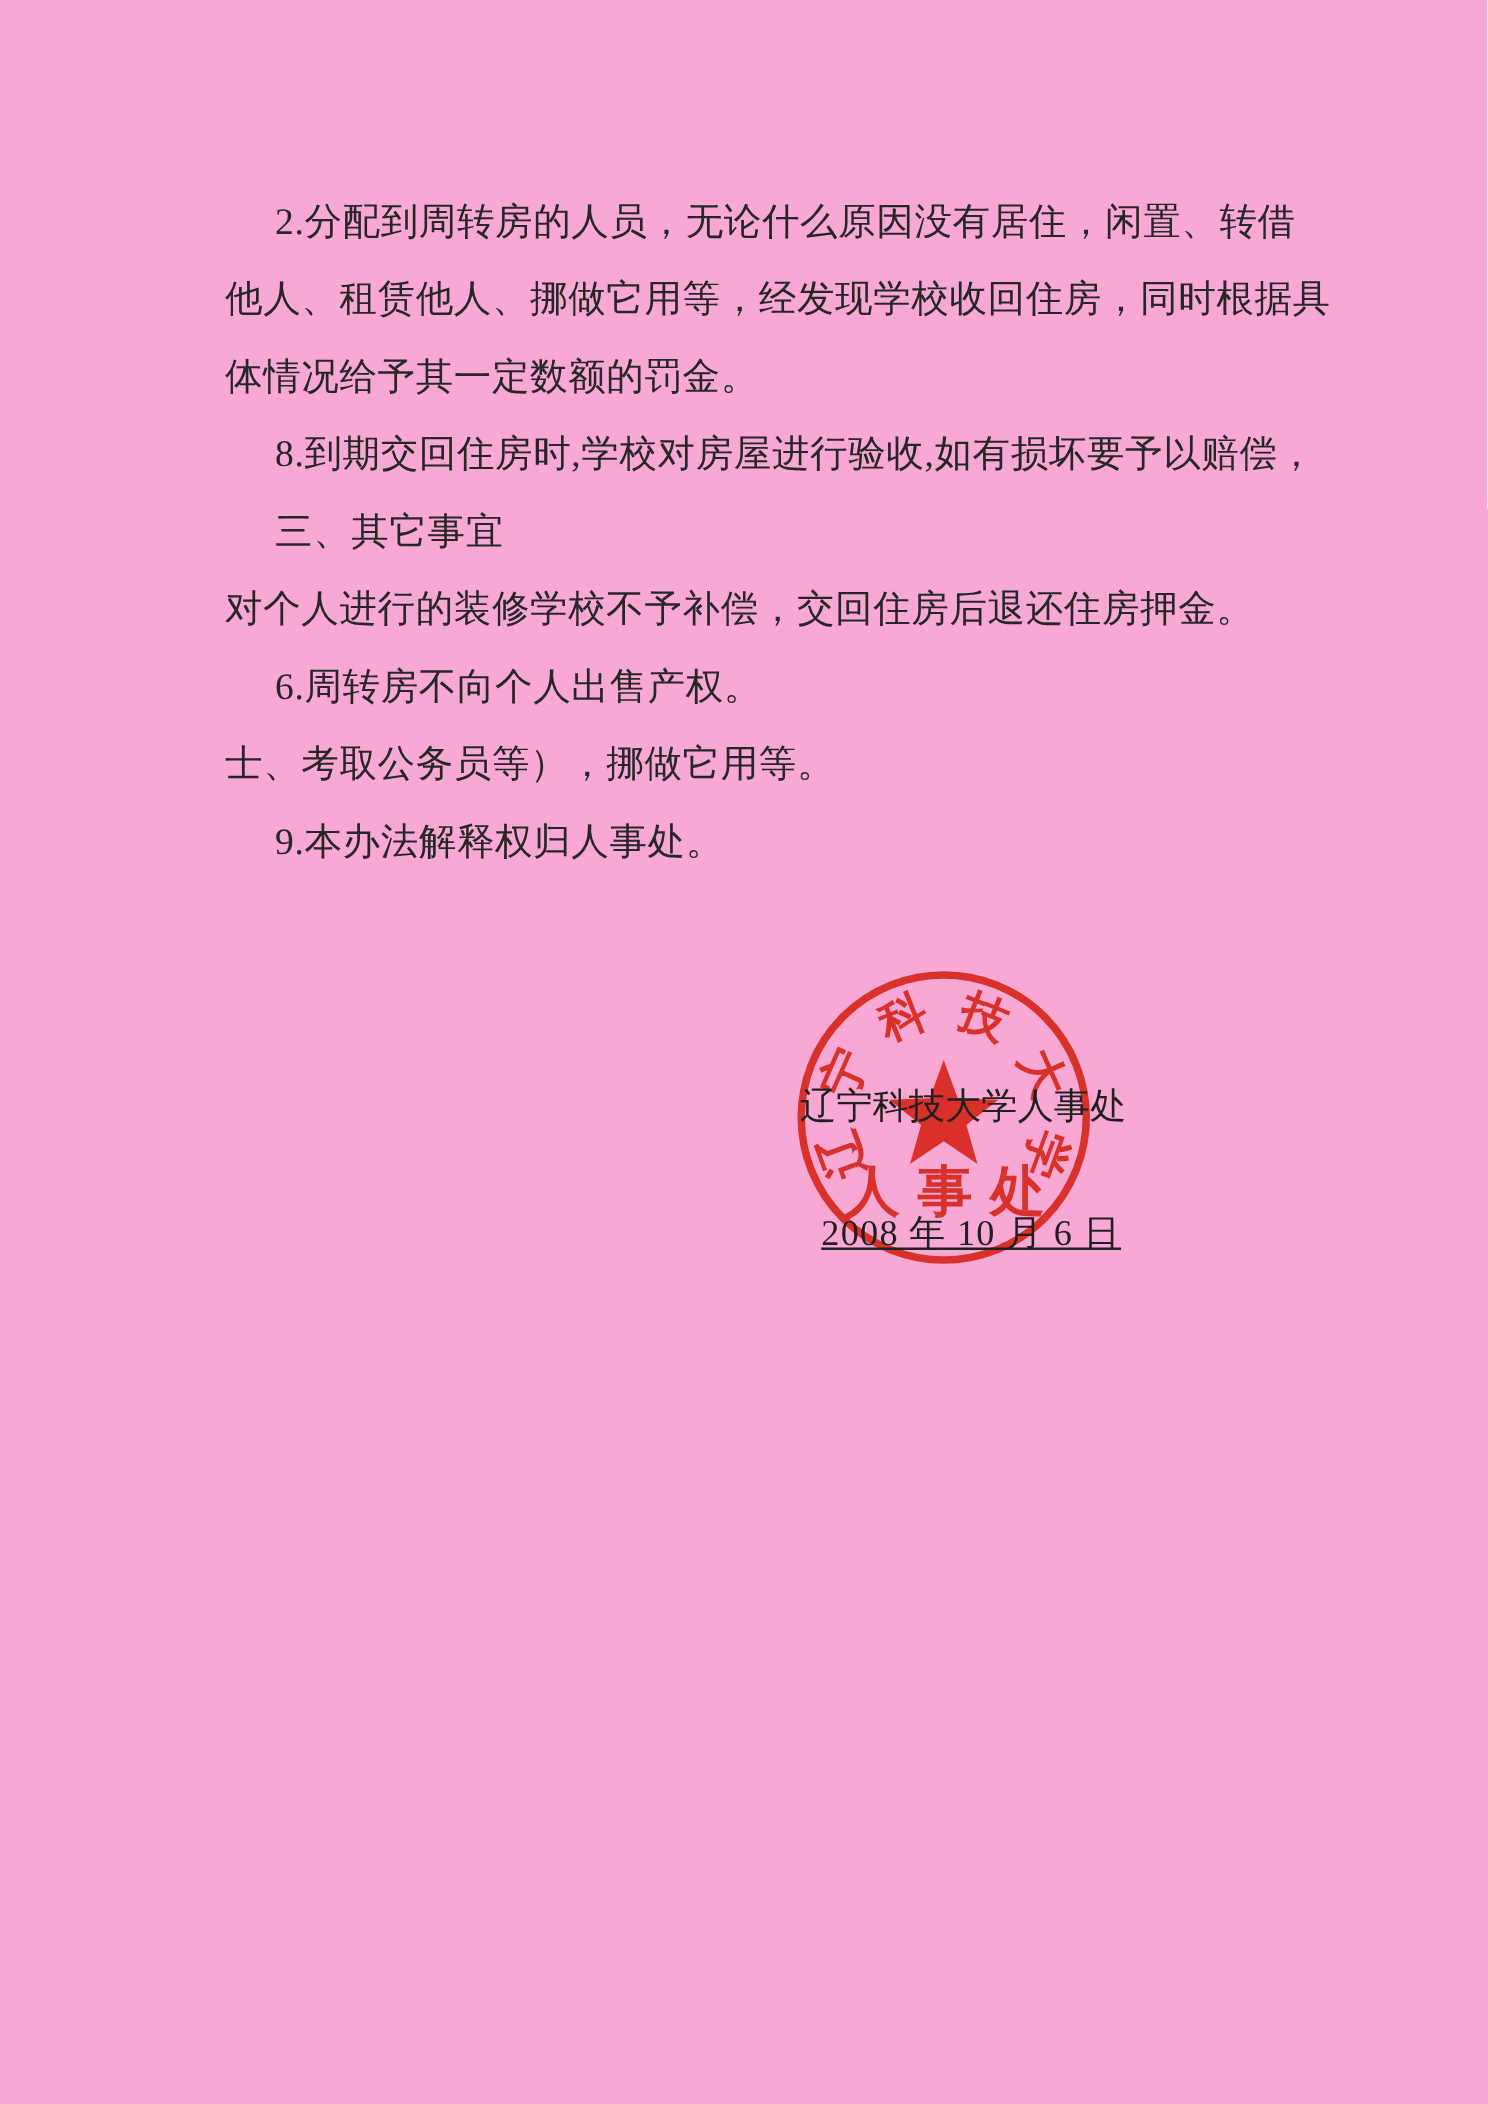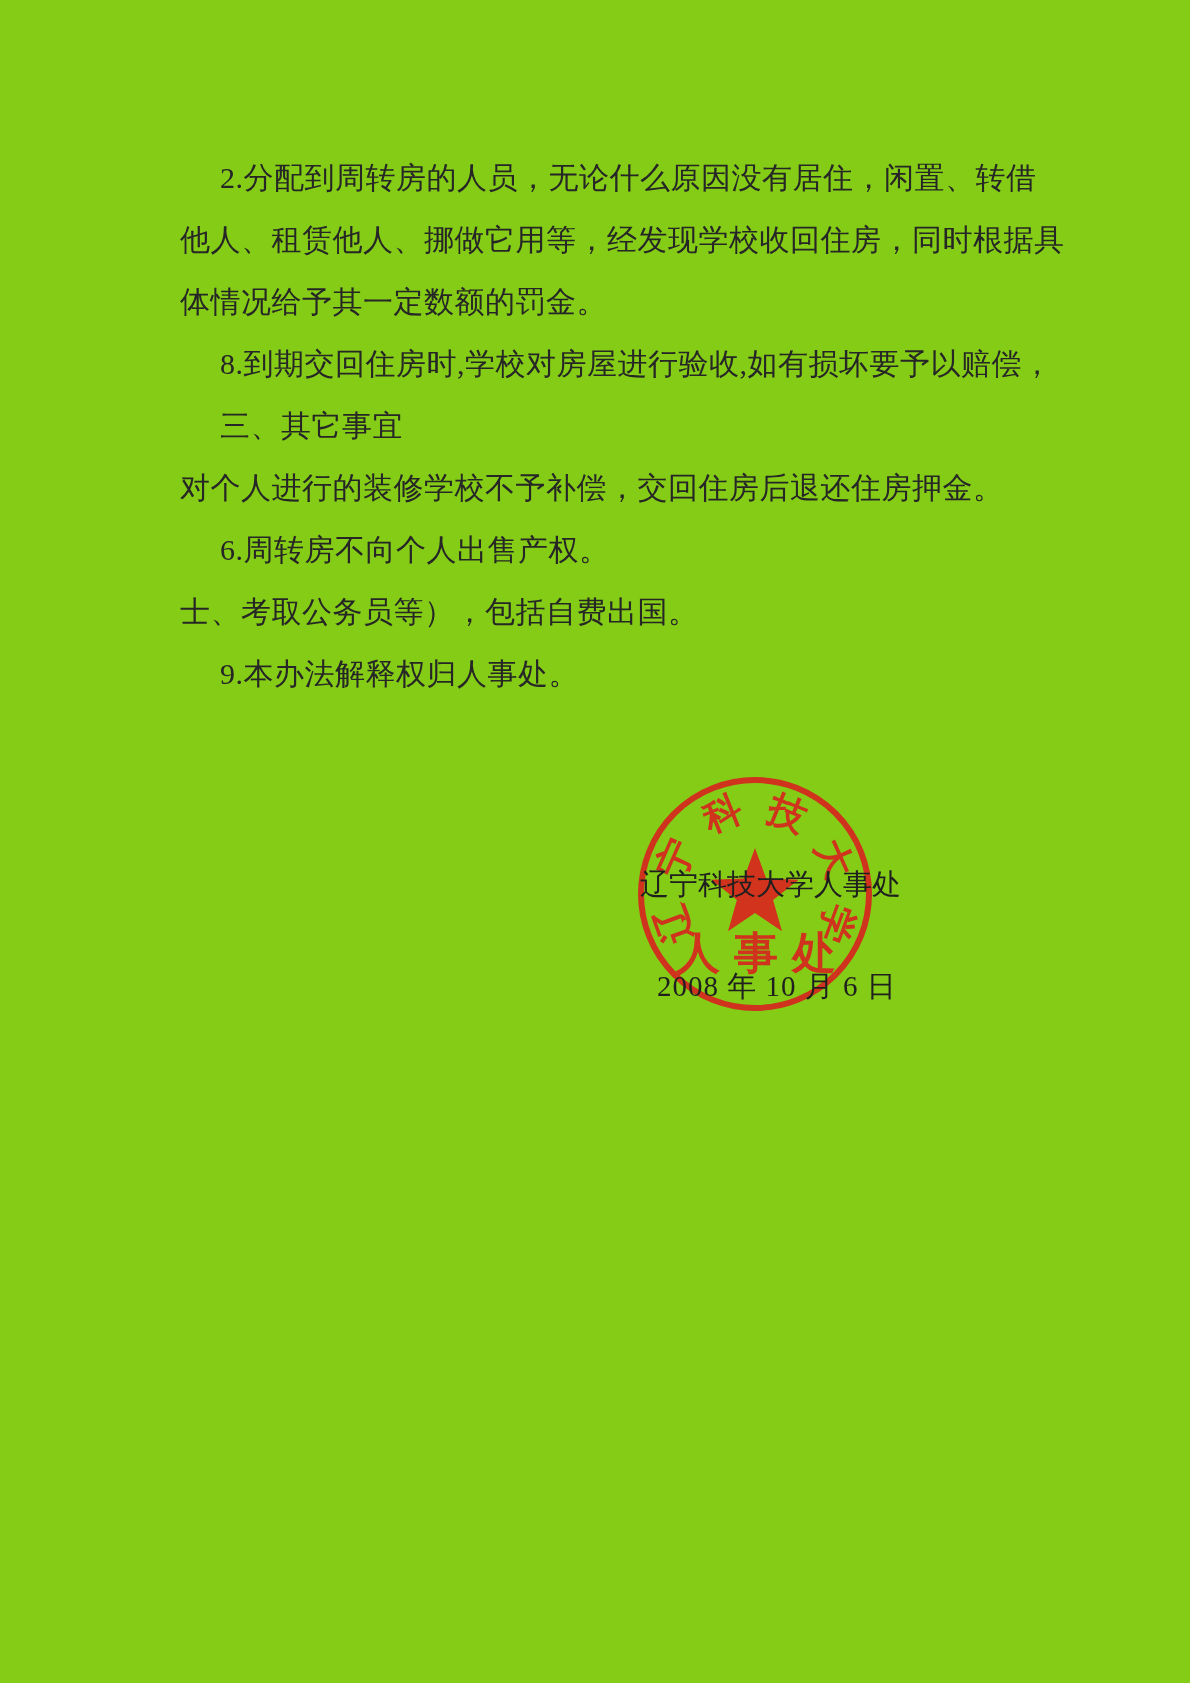--- a/index.html
+++ b/index.html
@@ -1,20 +1,20 @@
 <!DOCTYPE html>
 <html><head>
 <meta charset="utf-8">
 <style>
   html, body { margin: 0; padding: 0; background: #ffffff; }
   .page {
     position: relative;
     width: 1190px;
     height: 1683px;
-    background: #84cc16;
+    background: #f9a8d4;
     overflow: hidden;
     font-family: "Liberation Serif", "DejaVu Serif", serif;
   }
   .body-text {
     position: absolute;
     left: 180px;
     top: 147px;
     z-index: 1;
   }
   .line {
@@ -52,36 +52,37 @@
   }
   .sig-date {
     position: absolute;
     left: 657px;
     top: 967px;
     font-size: 29px;
     letter-spacing: 1px;
     color: #1f1f1f;
     z-index: 3;
     white-space: nowrap;
+    text-decoration: underline;
   }
 </style>
 </head>
 <body>
 
 <div class="page">
 
   <div class="body-text">
     <div class="line indent">2.分配到周转房的人员，无论什么原因没有居住，闲置、转借</div>
     <div class="line">他人、租赁他人、挪做它用等，经发现学校收回住房，同时根据具</div>
     <div class="line">体情况给予其一定数额的罚金。</div>
     <div class="line indent">8.到期交回住房时,学校对房屋进行验收,如有损坏要予以赔偿，</div>
     <div class="line indent">三、其它事宜</div>
     <div class="line">对个人进行的装修学校不予补偿，交回住房后退还住房押金。</div>
     <div class="line indent">6.周转房不向个人出售产权。</div>
-    <div class="line">士、考取公务员等），包括自费出国。</div>
+    <div class="line">士、考取公务员等），挪做它用等。</div>
     <div class="line indent">9.本办法解释权归人事处。</div>
   </div>
 
   <div class="seal">
     <svg width="244" height="244" viewBox="0 0 244 244" xmlns="http://www.w3.org/2000/svg">
       <circle cx="122" cy="122" r="114" fill="none" stroke="#d5281e" stroke-width="6"></circle>
       <polygon fill="#d7281e" points="122,76 133.2,106.6 165.7,107.8 140.1,127.9 149,159.2 122,141 95,159.2 103.9,127.9 78.3,107.8 110.8,106.6"></polygon>
       <text transform="rotate(-110 122 122)" x="122" y="48" text-anchor="middle" font-size="38" fill="#d5281e">辽</text>
       <text transform="rotate(-66 122 122)" x="122" y="48" text-anchor="middle" font-size="38" fill="#d5281e">宁</text>
       <text transform="rotate(-22 122 122)" x="122" y="48" text-anchor="middle" font-size="38" fill="#d5281e">科</text>

